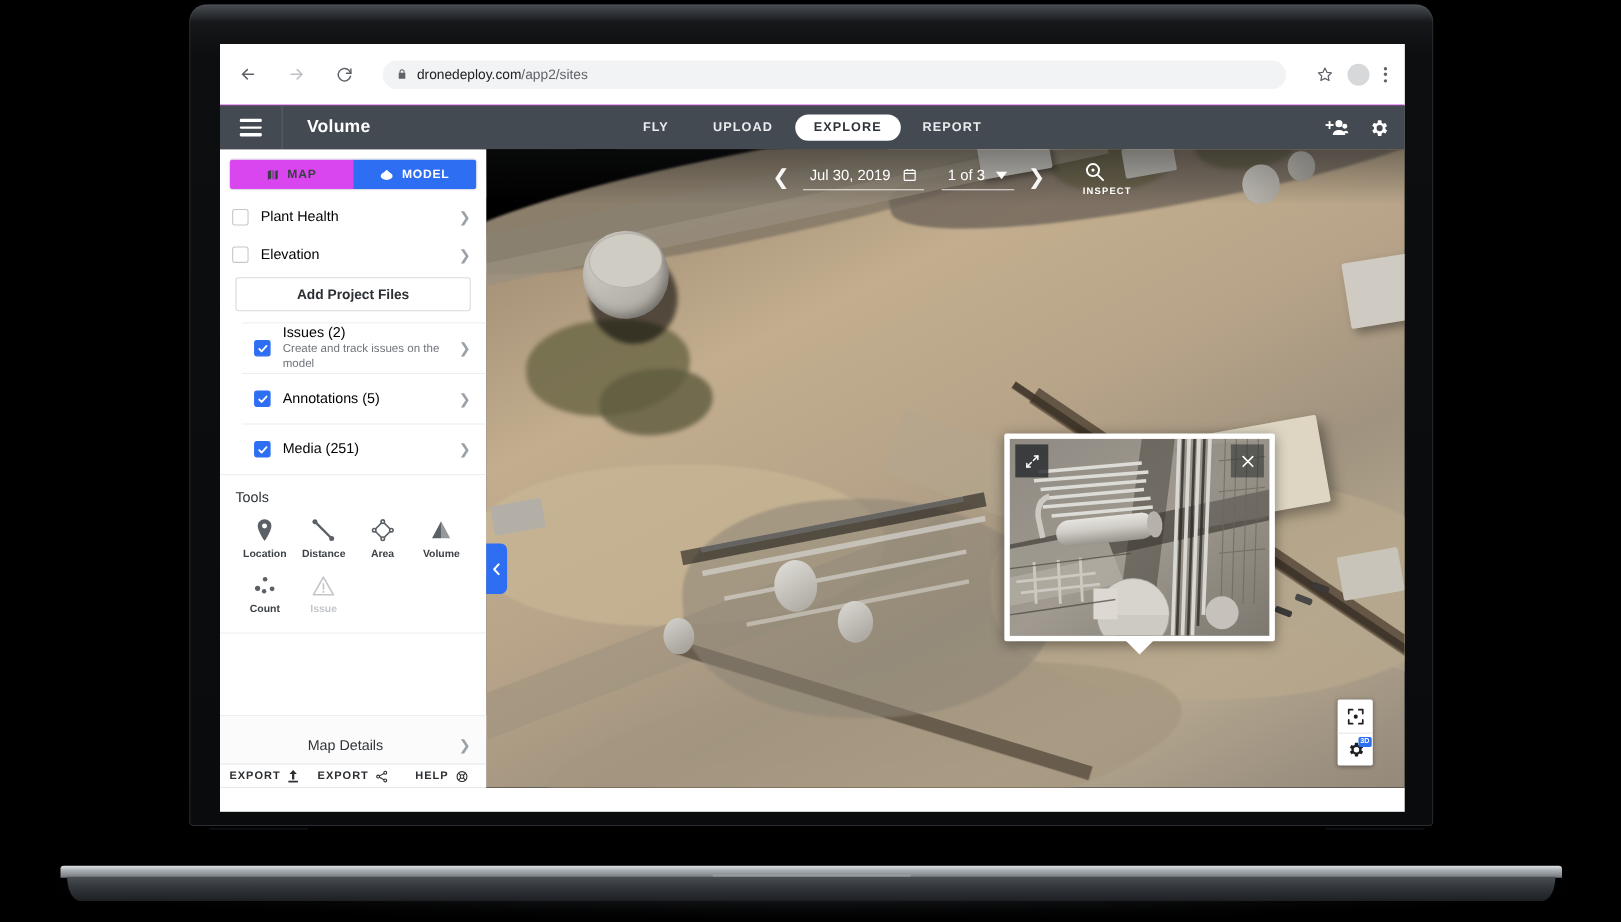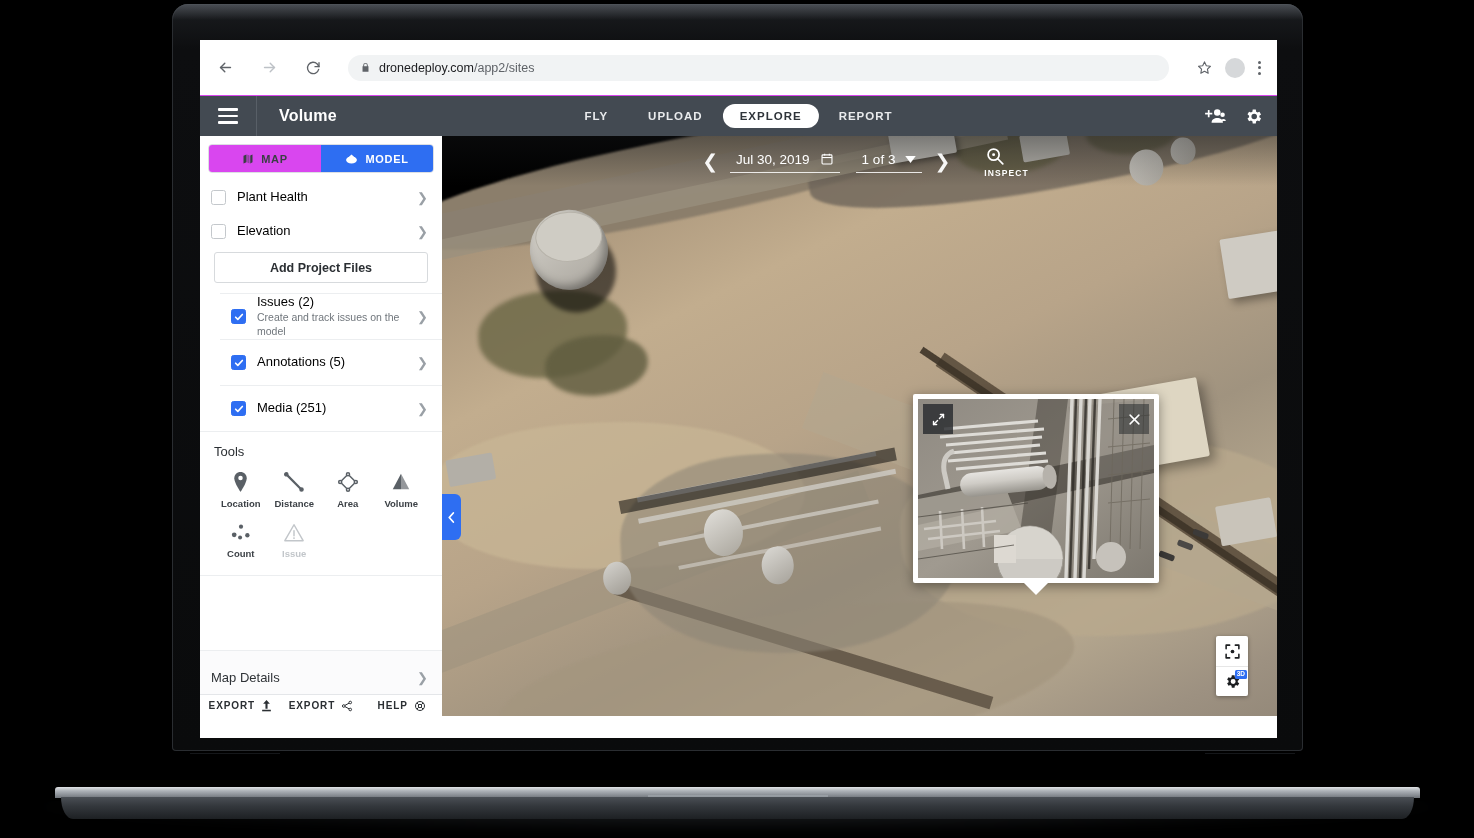--- a/index.html
+++ b/index.html
@@ -275,21 +275,21 @@
   #tools-title{ font-size:13px; color:#2b2f33; margin-bottom:8px;}
   #tools-grid{ display:grid; grid-template-columns:repeat(4,1fr); row-gap:8px;}
   .tool{ display:flex;flex-direction:column;align-items:center;gap:5px;}
   .tool-ico{ height:26px; display:flex;align-items:flex-end;justify-content:center; color:#5a6066;}
   .tool-lbl{ font-size:9.5px; color:#3c4146; font-weight:700;}
   .tool.disabled .tool-ico, .tool.disabled .tool-lbl{ color:#c2c6ca; }
 
   #filler{ flex:1; border-top:1px solid #eceef0;}
   #mapdetails{
     height:44px; border-top:1px solid #eceef0; display:flex;align-items:center;
-    padding:10px 14px 0 11px; background:#fbfbfc;
+    padding:10px 14px 0 11px; background:#fbfbfc;text-align:center;
   }
   #mapdetails span:first-child{ flex:1; font-size:13px;}
   #bottombar{
     height:22px; border-top:1px solid #e4e6e9; display:flex; align-items:center;
     background:#fff;
   }
   .bb{
     flex:1; display:flex;align-items:center;justify-content:center;gap:6px;
     font-size:10px; font-weight:700; letter-spacing:.9px; color:#2b2f33;
   }

